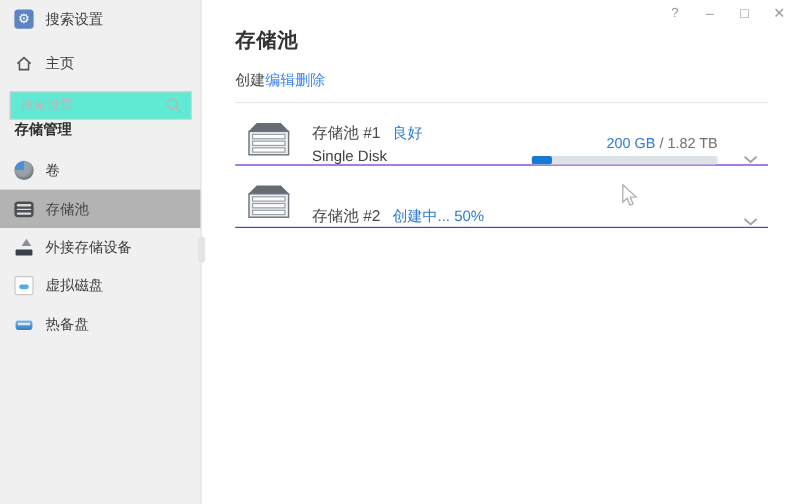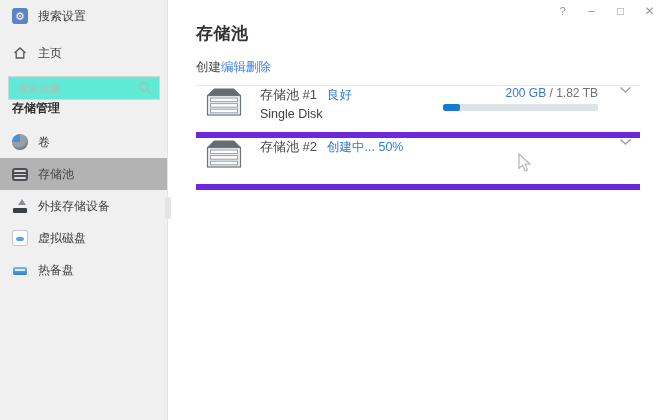--- a/index.html
+++ b/index.html
@@ -77,21 +77,21 @@
 
   
   .main { flex:1; padding:22px 24px 0 28px; position:relative; }
   .page-title { font-size:17px; font-weight:bold; color:#333; letter-spacing:.5px; }
 
   .toolbar { display:flex; margin-top:14px; padding-bottom:9px; border-bottom:1px solid #e9e9e9; }
   .tool-btn { font-size:12.5px; cursor:pointer; }
   .tool-btn.enabled { color:#4a4a4a; }
   .tool-btn.disabled { color:#3b82f6; cursor:default; }
 
-  .pool-row { display:flex; align-items:flex-start; height:52px; border-bottom:6px solid #6d28d9; cursor:pointer; }
+  .pool-row { display:flex; align-items:flex-end; height:52px; border-bottom:1px solid #6d28d9; cursor:pointer; }
   .pool-icon { margin:0 17px 0 9px; flex:none; }
   .pool-text { flex:1; min-width:0; }
   .pool-name-line { font-size:13px; color:#4a4a4a; }
   .pool-status { color:#2e7cd1; margin-left:10px; font-size:12.5px; }
   .pool-sub { font-size:12.5px; color:#404040; margin-top:3px; }
   .usage { display:flex; flex-direction:column; align-items:flex-end; margin-right:12px; }
   .usage-text { font-size:12px; color:#707070; }
   .usage-used { color:#2e7cd1; }
   .progress-track { width:155px; height:7px; background:#dde2e7; border-radius:2px; margin-top:4px; overflow:hidden; }
   .progress-fill { height:100%; background:#1679d2; border-radius:2px; }

